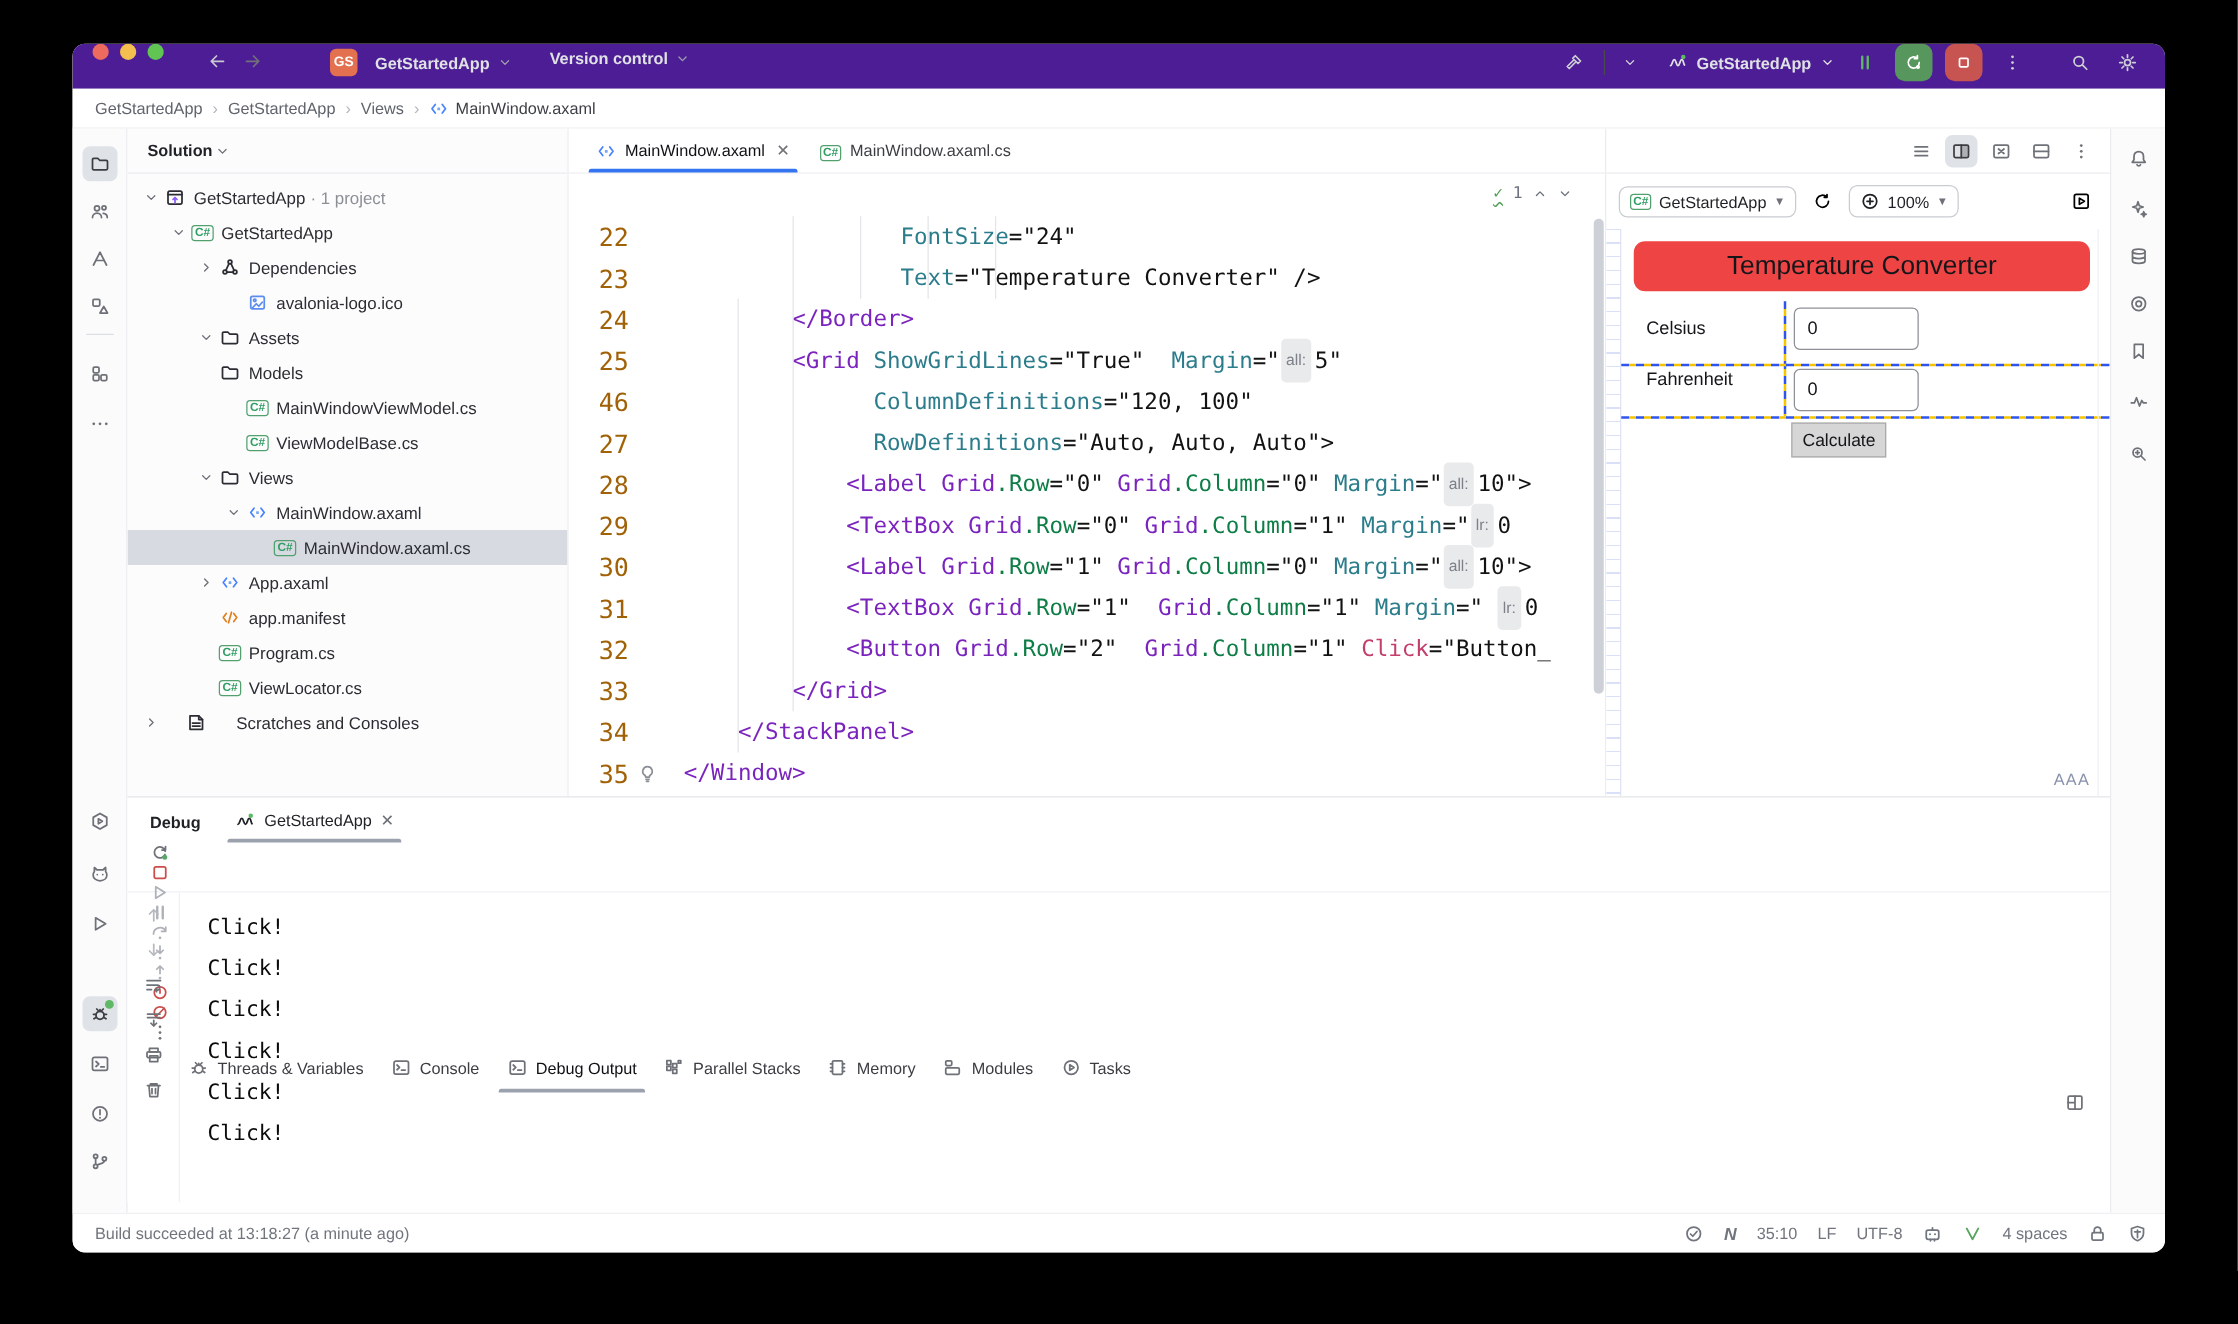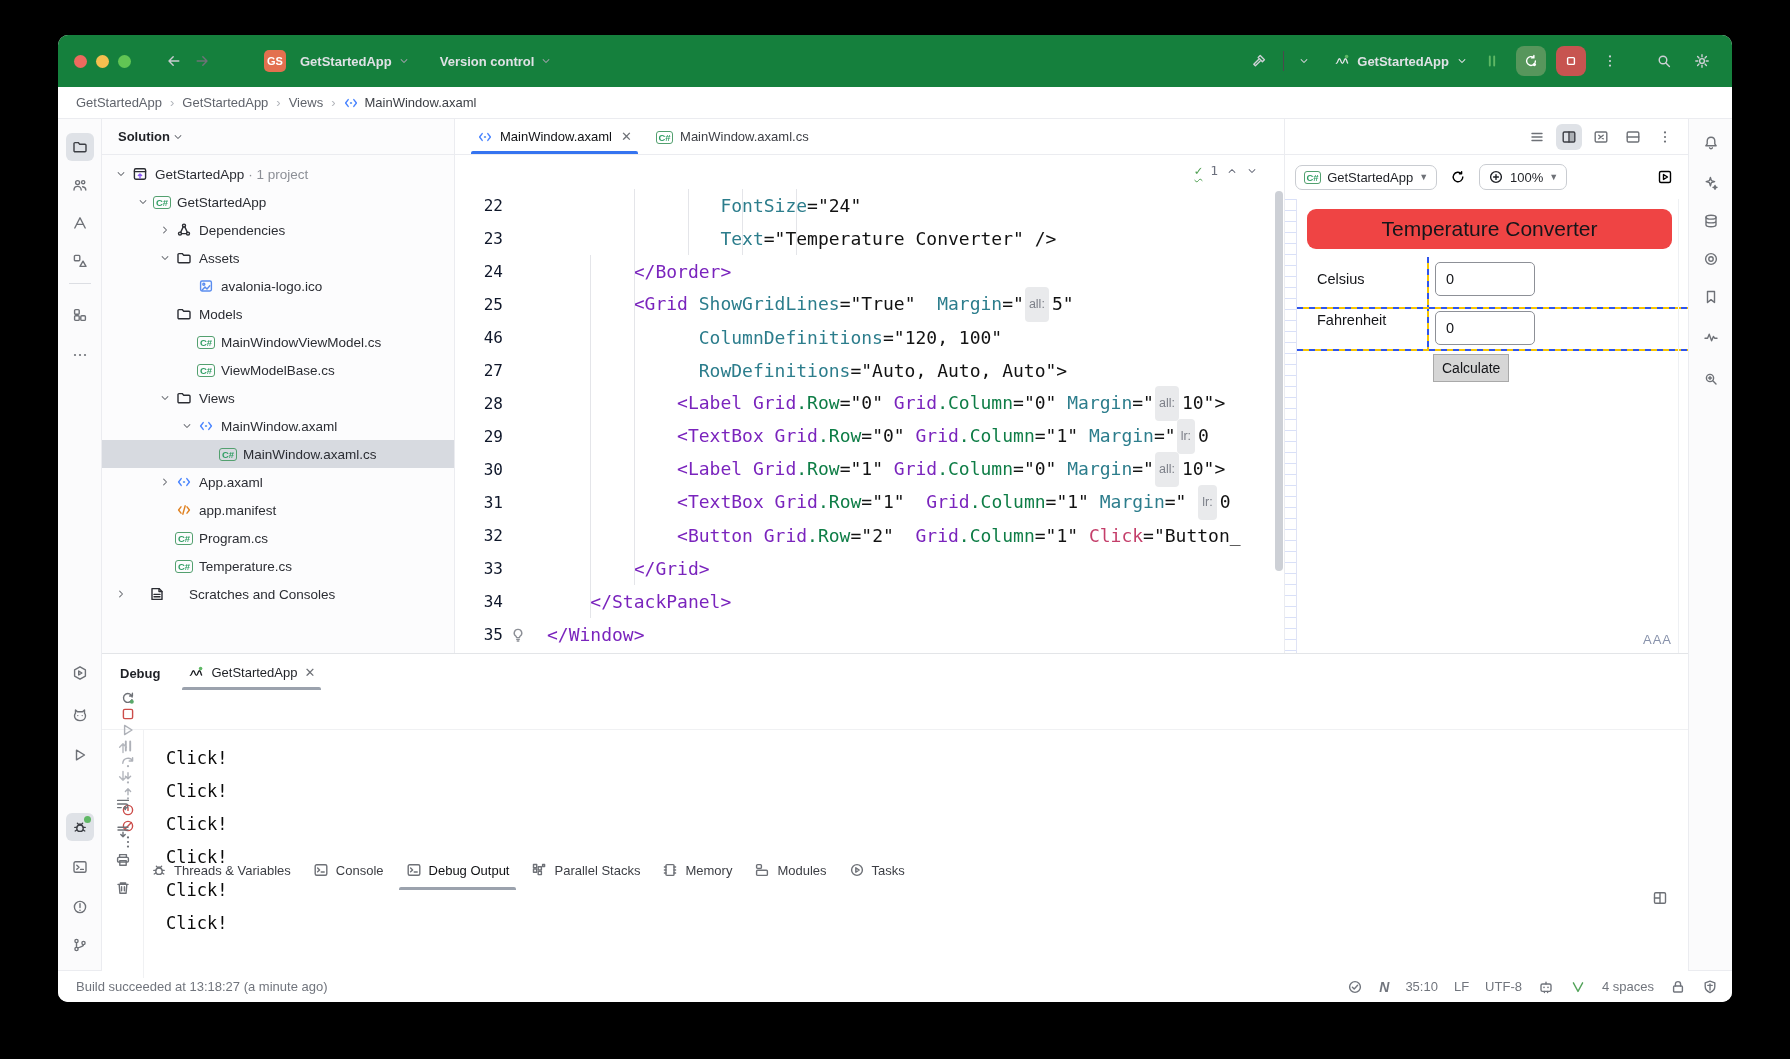--- a/index.html
+++ b/index.html
@@ -1,19 +1,19 @@
 <!DOCTYPE html>
 <html><head>
 <meta charset="utf-8">
 <style>
   * { margin:0; padding:0; box-sizing:border-box; }
   html,body { width:1790px; height:1059px; background:#000; font-family:"Liberation Sans", sans-serif; overflow:hidden; }
   .window { position:absolute; left:58px; top:35px; width:1674px; height:967px; background:#fff; border-radius:10px; overflow:hidden; display:flex; flex-direction:column; }
   
-  .titlebar { height:52px; background:#15803d; display:flex; align-items:center; padding:0 16px; color:#dfe1e5; flex:0 0 auto; }
+  .titlebar { height:36px; background:#4c1d95; display:flex; align-items:flex-start; padding:0 16px; color:#dfe1e5; flex:0 0 auto; }
   .tl { width:13px; height:13px; border-radius:50%; margin-right:9px; }
   .nav-arrow { width:28px; height:28px; display:flex; align-items:center; justify-content:center; color:#c9cbd0; }
   .nav-arrow.dim { color:#6f7278; }
   .gs-badge { width:22px; height:22px; border-radius:5px; background:#e3704f; color:#fff; font-size:11px; font-weight:bold; display:flex; align-items:center; justify-content:center; margin-right:8px; }
   .tb-menu { display:flex; align-items:center; gap:6px; font-size:13px; font-weight:600; padding:4px 6px; border-radius:6px; }
   .tb-menu .chev { color:#9da0a8; }
   .tb-right { margin-left:auto; display:flex; align-items:center; gap:10px; }
   .tb-ic { width:28px; height:28px; display:flex; align-items:center; justify-content:center; color:#ced0d6; border-radius:6px; }
   .tb-sep { width:1px; height:20px; background:#4a4a4c; }
   .runcfg { display:flex; align-items:center; gap:7px; font-size:13px; font-weight:600; }
@@ -45,21 +45,21 @@
   
   .editor-col { position:absolute; left:397px; top:0; width:829px; height:534px; display:flex; flex-direction:column; }
   .tabbar { height:36px; display:flex; align-items:flex-end; border-bottom:1px solid #ebecf0; background:#fff; padding-left:10px; }
   .tab { display:flex; align-items:center; gap:7px; padding:0 12px; height:35px; font-size:13px; color:#3c3e44; position:relative; }
   .tab.active { color:#101114; }
   .tab.active::after { content:""; position:absolute; left:6px; right:6px; bottom:0; height:3px; background:#3574f0; border-radius:2px 2px 0 0; }
   .tab .x { color:#6e7177; font-size:13px; margin-left:2px; }
   .editor-body { position:relative; flex:1; background:#fff; overflow:hidden; font-family:"DejaVu Sans Mono", monospace; }
   .lines { position:absolute; left:0; top:0; right:10px; padding-top:34px; }
   .cl { height:33px; display:flex; align-items:center; white-space:pre; }
-  .cl .ln { width:48px; text-align:right; font-size:16px; color:#0f172a; flex:0 0 auto; }
+  .cl .ln { width:48px; text-align:right; font-size:20px; color:#a16207; flex:0 0 auto; }
   .cl .slot { width:30px; flex:0 0 auto; display:flex; justify-content:center; color:#8a8d55; }
   .cl .code { margin-left:14px; font-size:18px; line-height:33px; }
   .tkP { color:#121212; } .tkT { color:#7a24bd; } .tkA { color:#2c7d8c; } .tkG { color:#0e7d46; } .tkR { color:#c43e6a; }
   .tkH { display:inline-block; font-family:"Liberation Sans",sans-serif; font-size:12.5px; color:#7d8089; background:#e9eaec; border-radius:4px; padding:1px 4px; margin:0 3px 0 1px; vertical-align:2px; }
   .guide { position:absolute; width:1px; background:#e4e5e9; }
   .vscroll { position:absolute; right:1px; top:4px; width:8px; border-radius:4px; background:#cdd0d6; }
   .inspect { position:absolute; top:8px; right:26px; display:flex; align-items:center; gap:8px; font-size:13px; color:#6c707e; }
   .inspect .ok { color:#4d9e50; font-weight:bold; text-decoration:underline wavy #4d9e50 1px; text-underline-offset:3px; }
   
   .preview { position:absolute; left:1226px; top:0; width:404px; height:534px; border-left:1px solid #ebecf0; display:flex; flex-direction:column; background:#fff; }
@@ -406,44 +406,44 @@
             <span class="ti">
               <svg viewBox="0 0 16 16" width="16" height="16" fill="none" stroke="currentColor" stroke-width="1.4" stroke-linecap="round" stroke-linejoin="round">
                 <circle cx="8" cy="3.6" r="1.5"></circle>
                 <circle cx="4" cy="11.6" r="1.5"></circle>
                 <circle cx="12" cy="11.6" r="1.5"></circle>
                 <path d="M7.2 4.9L4.7 10.3M8.8 4.9l2.5 5.4M5.5 11.6h5"></path>
               </svg>
             </span>
             <span>Dependencies</span>
           </div>
+          <div class="trow" style="padding-left: 76px;">
+            <span class="chev"></span>
+            <span class="ti">
+              <svg viewBox="0 0 16 16" width="16" height="16" fill="none" stroke="currentColor" stroke-width="1.4" stroke-linecap="round" stroke-linejoin="round">
+                <rect x="2.6" y="3" width="10.8" height="10" rx="1.4" stroke="#5b8def"></rect>
+                <circle cx="5.8" cy="6.2" r="1" stroke="#5b8def"></circle>
+                <path d="M4.2 12l2.8-3 2 2 2.8-3.2" stroke="#5b8def"></path>
+              </svg>
+            </span>
+            <span>avalonia-logo.ico</span>
+          </div>
           <div class="trow" style="padding-left: 54px;">
             <span class="chev">
               <svg viewBox="0 0 16 16" width="12" height="12" fill="none" stroke="currentColor" stroke-width="1.4" stroke-linecap="round" stroke-linejoin="round">
                 <path d="M4.2 6.2L8 10l3.8-3.8"></path>
               </svg>
             </span>
             <span class="ti">
               <svg viewBox="0 0 16 16" width="16" height="16" fill="none" stroke="currentColor" stroke-width="1.4" stroke-linecap="round" stroke-linejoin="round">
                 <path d="M2 4.6c0-.55.45-1 1-1h3.2l1.5 1.6H13c.55 0 1 .45 1 1v5.6c0 .55-.45 1-1 1H3c-.55 0-1-.45-1-1z"></path>
               </svg>
             </span>
             <span>Assets</span>
           </div>
-          <div class="trow" style="padding-left: 76px;">
-            <span class="chev"></span>
-            <span class="ti">
-              <svg viewBox="0 0 16 16" width="16" height="16" fill="none" stroke="currentColor" stroke-width="1.4" stroke-linecap="round" stroke-linejoin="round">
-                <rect x="2.6" y="3" width="10.8" height="10" rx="1.4" stroke="#5b8def"></rect>
-                <circle cx="5.8" cy="6.2" r="1" stroke="#5b8def"></circle>
-                <path d="M4.2 12l2.8-3 2 2 2.8-3.2" stroke="#5b8def"></path>
-              </svg>
-            </span>
-            <span>avalonia-logo.ico</span>
-          </div>
           <div class="trow" style="padding-left: 54px;">
             <span class="chev"></span>
             <span class="ti">
               <svg viewBox="0 0 16 16" width="16" height="16" fill="none" stroke="currentColor" stroke-width="1.4" stroke-linecap="round" stroke-linejoin="round">
                 <path d="M2 4.6c0-.55.45-1 1-1h3.2l1.5 1.6H13c.55 0 1 .45 1 1v5.6c0 .55-.45 1-1 1H3c-.55 0-1-.45-1-1z"></path>
               </svg>
             </span>
             <span>Models</span>
           </div>
           <div class="trow" style="padding-left: 76px;">
@@ -522,21 +522,21 @@
             <span class="ti">
               <span class="cs-badge">C#</span>
             </span>
             <span>Program.cs</span>
           </div>
           <div class="trow" style="padding-left: 54px;">
             <span class="chev"></span>
             <span class="ti">
               <span class="cs-badge">C#</span>
             </span>
-            <span>Temperature.cs</span>
+            <span>ViewLocator.cs</span>
           </div>
           <div class="trow" style="padding-left: 10px; gap: 17px;">
             <span class="chev">
               <svg viewBox="0 0 16 16" width="12" height="12" fill="none" stroke="currentColor" stroke-width="1.4" stroke-linecap="round" stroke-linejoin="round">
                 <path d="M6.2 4.2L10 8l-3.8 3.8"></path>
               </svg>
             </span>
             <span class="ti">
               <svg viewBox="0 0 16 16" width="16" height="16" fill="none" stroke="currentColor" stroke-width="1.4" stroke-linecap="round" stroke-linejoin="round">
                 <path d="M3 2.6h7l3 3v7.8H3z"></path>

